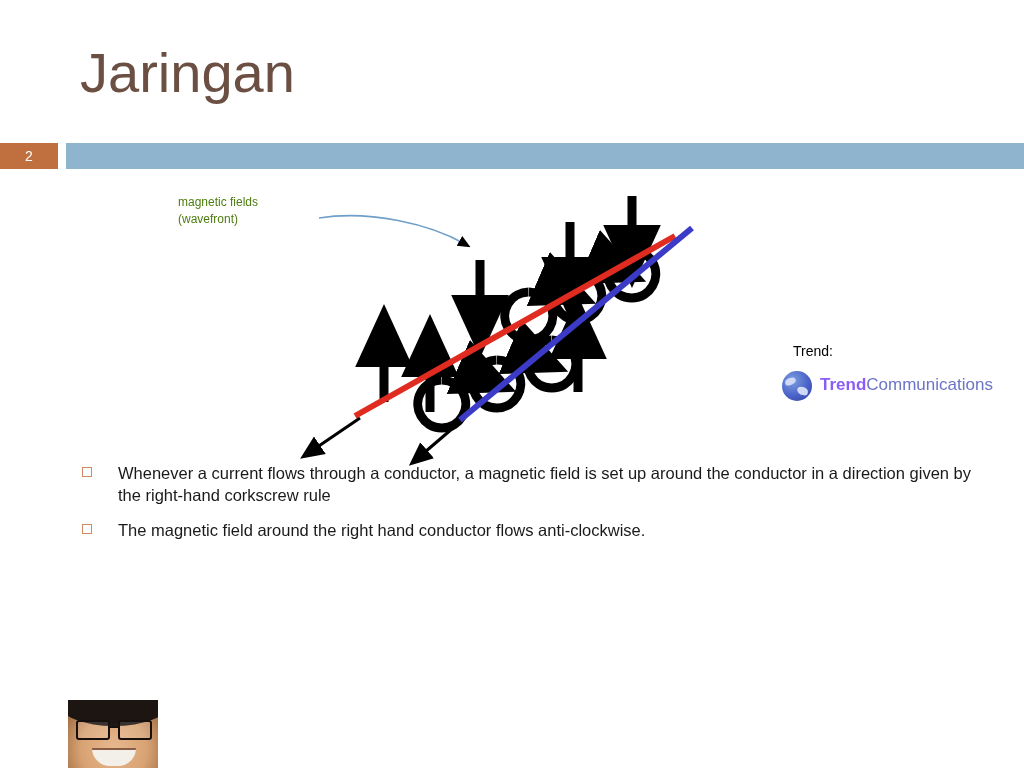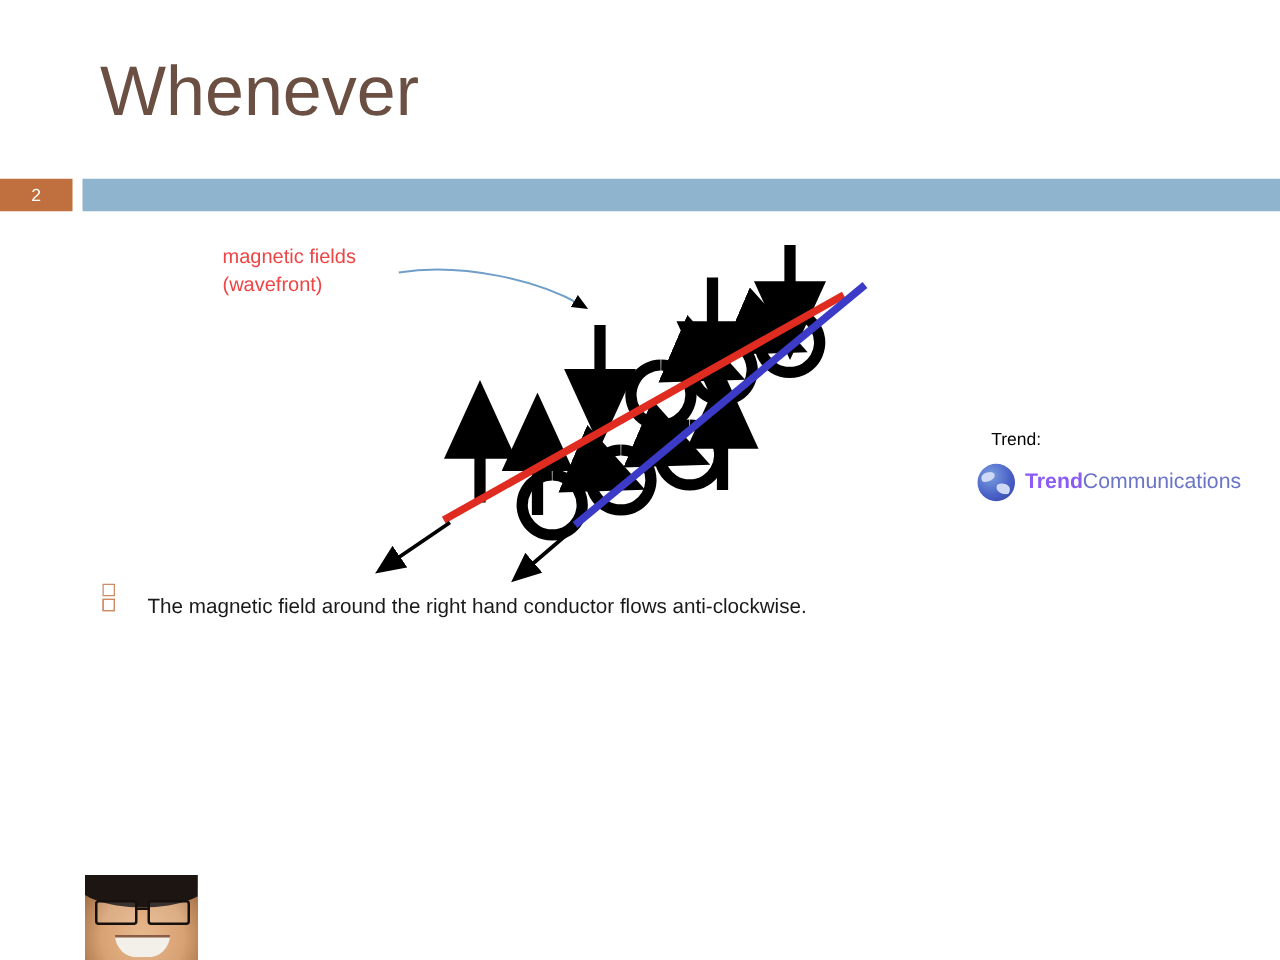--- a/index.html
+++ b/index.html
@@ -49,22 +49,22 @@
     left: 66px;
     top: 143px;
     width: 958px;
     height: 26px;
     background: #8fb4ce;
   }
   .label-magnetic {
     position: absolute;
     left: 178px;
     top: 194px;
-    font-size: 16px;
-    color: #ef4444;
+    font-size: 12px;
+    color: #4d7c0f;
     line-height: 1.45;
   }
   .source-label {
     position: absolute;
     left: 793px;
     top: 343px;
     font-size: 14px;
     color: #000000;
   }
   .trend-logo {
@@ -217,21 +217,21 @@
     top: 180px;
     width: 420px;
     height: 290px;
   }
 </style>
 </head>
 <body>
 
 <div class="slide">
 
-  <div class="title">Whenever</div>
+  <div class="title">Jaringan</div>
 
   <div class="slide-number-box">2</div>
   <div class="header-bar"></div>
 
   <div class="label-magnetic">
     <div>magnetic fields</div>
     <div>(wavefront)</div>
   </div>
 
   <svg class="figure" viewBox="0 0 420 290">
@@ -294,20 +294,21 @@
   <div class="trend-logo">
     <div class="trend-globe"></div>
     <div class="trend-text">
       <span class="b">Trend</span><span class="c">Communications</span>
     </div>
   </div>
 
   <div class="bullets">
     <div class="bullet">
       <span class="marker"></span>
+      <span>Whenever a current flows through a conductor, a magnetic field is set up around the conductor in a direction given by the right-hand corkscrew rule</span>
     </div>
     <div class="bullet">
       <span class="marker"></span>
     </div>
     <div class="bullet">
       <span class="marker"></span>
       <span>The magnetic field around the right hand conductor flows anti-clockwise.</span>
     </div>
   </div>
 

